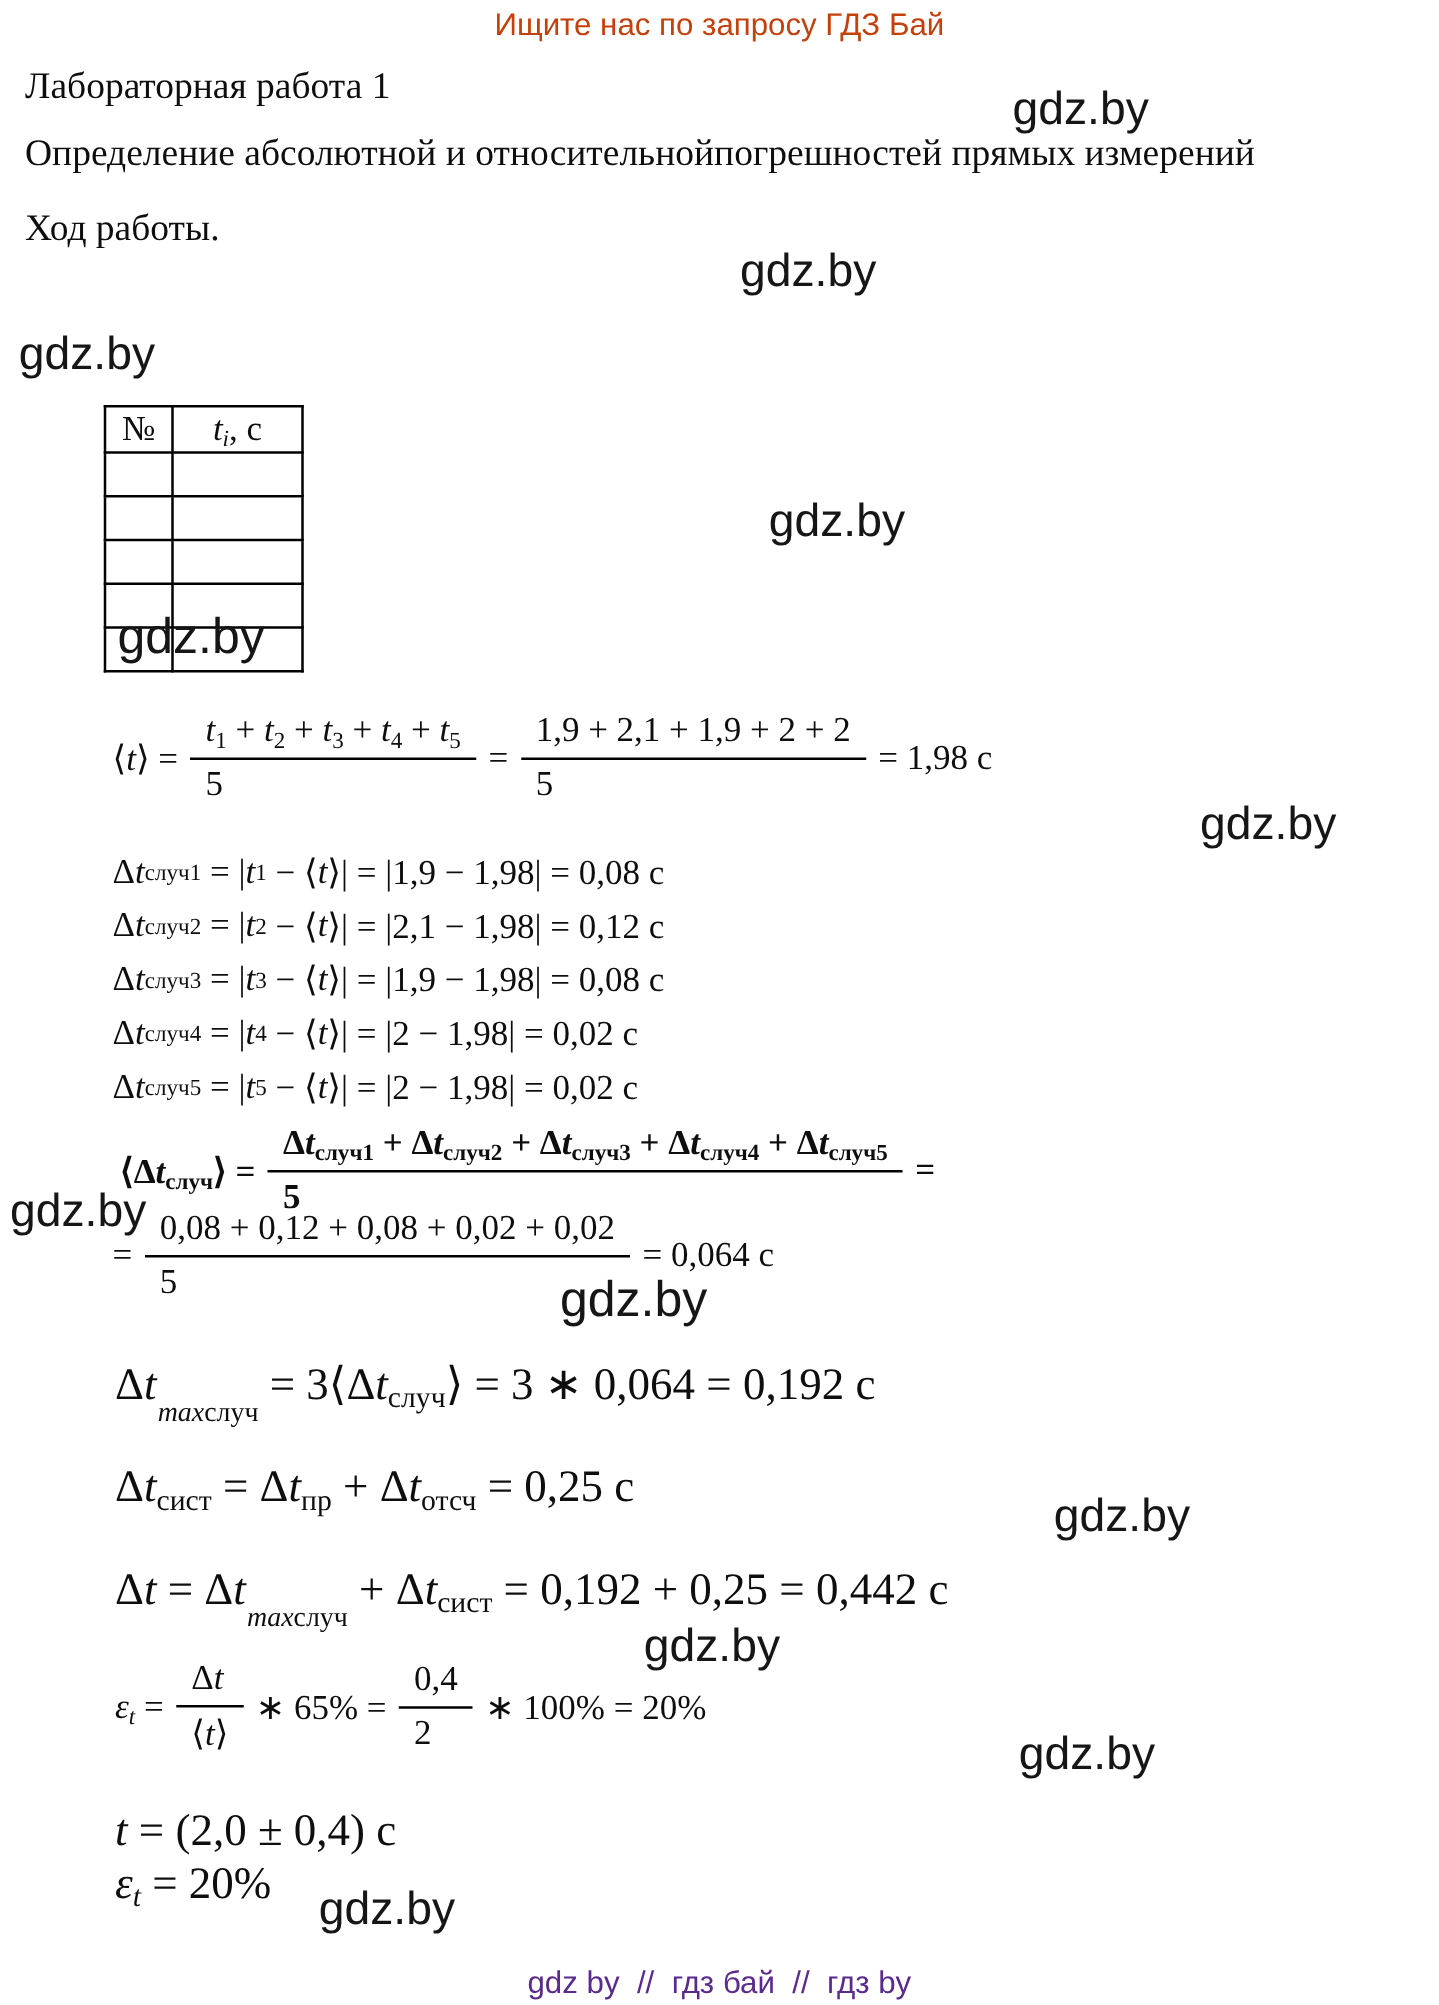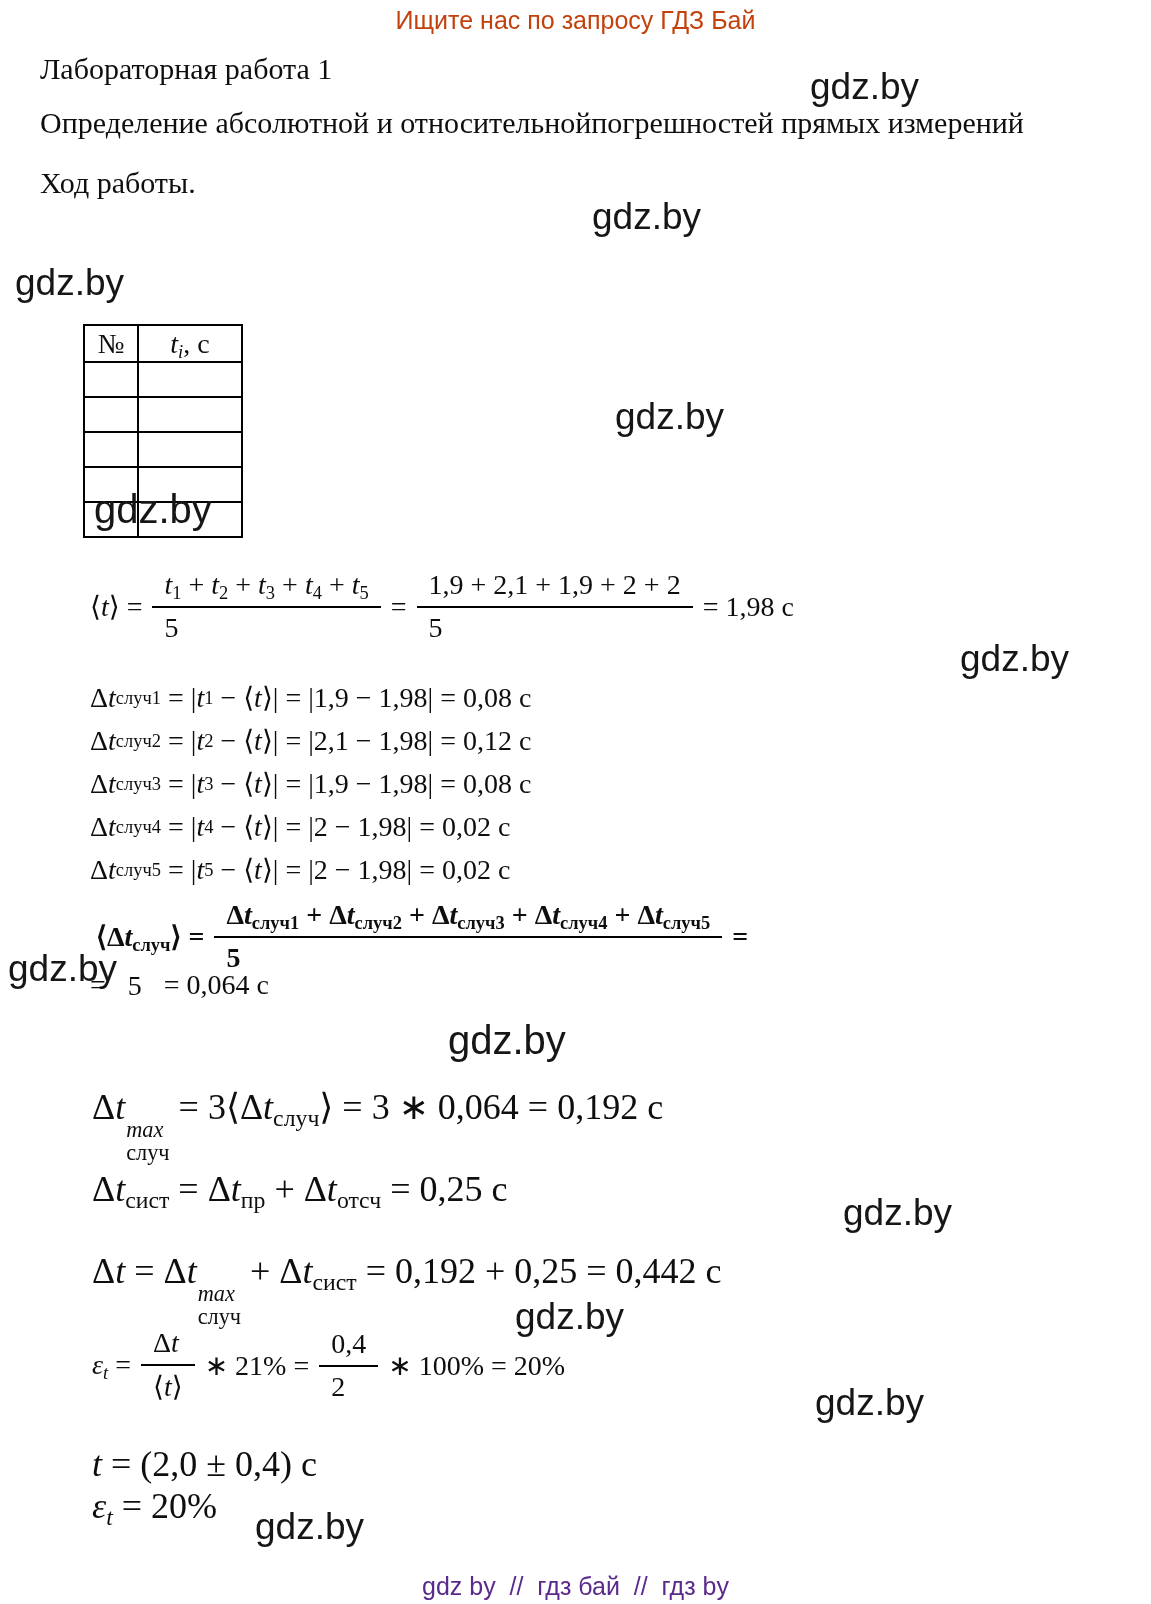--- a/index.html
+++ b/index.html
@@ -1,41 +1,41 @@
 <!DOCTYPE html>
 <html><head>
 <meta charset="utf-8">
 <style>
   html,body{margin:0;padding:0;background:#ffffff;}
   .page{position:relative;width:1151px;height:1604px;background:#ffffff;overflow:hidden;
         font-family:"Liberation Serif",serif;color:#0e0e0e;}
   .banner{position:absolute;top:6px;left:0;width:100%;text-align:center;
           font-family:"Liberation Sans",sans-serif;font-size:25px;font-weight:500;}
-  .doc-line{position:absolute;left:20px;font-size:30px;white-space:nowrap;margin-left:20px;}
+  .doc-line{position:absolute;left:20px;font-size:30px;white-space:nowrap;}
   .watermark{position:absolute;font-family:"Liberation Sans",sans-serif;font-size:37px;
              color:#161616;white-space:nowrap;}
   .watermark.big{font-size:40px;}
   
   table.meas{position:absolute;left:83px;top:324px;border-collapse:collapse;}
   table.meas td,table.meas th{border:2px solid #000;padding:0;font-weight:normal;
         font-size:28px;text-align:center;vertical-align:middle;}
   table.meas th{height:35px;}
   table.meas td{height:33px;}
   .c1{width:52px;} .c2{width:102px;}
   
   .eq{position:absolute;display:flex;align-items:center;font-size:28px;white-space:pre;}
   .eq .piece{white-space:pre;}
   .frac{display:inline-flex;flex-direction:column;margin:0 10px;}
   .frac .num{padding:1px 12px 5px;border-bottom:2.5px solid #000;white-space:pre;}
   .frac .den{padding:4px 12px 1px;white-space:pre;}
   .eq-line{position:absolute;font-size:36px;white-space:pre;}
   .lines{position:absolute;left:90px;top:676px;font-size:28px;}
   .lines div{height:43px;display:flex;align-items:center;white-space:pre;}
   sub{font-size:0.66em;line-height:0;vertical-align:-0.28em;letter-spacing:0;}
-  .stack{display:inline-flex;flex-direction:column;align-items:flex-start;
+  .stack{display:inline-flex;align-items:flex-start;
          font-size:0.62em;line-height:1.05;vertical-align:-0.8em;margin-left:1px;}
   .footer{position:absolute;top:1572px;left:0;width:100%;text-align:center;
           font-family:"Liberation Sans",sans-serif;font-size:25px;white-space:pre;}
   i{font-style:italic;}
 </style>
 </head>
 <body>
 
 <div class="page">
 
@@ -113,20 +113,21 @@
       <span class="den">5</span>
     </span>
     <span class="piece">=</span>
   </div>
 
   <div class="watermark" style="left:8px;top:948px;">gdz.by</div>
 
   <div class="eq" style="left:90px;top:966px;">
     <span class="piece">=</span>
     <span class="frac">
+      <span class="num">0,08 + 0,12 + 0,08 + 0,02 + 0,02</span>
       <span class="den">5</span>
     </span>
     <span class="piece">= 0,064 с</span>
   </div>
 
   <div class="watermark big" style="left:448px;top:1018px;">gdz.by</div>
 
   <div class="eq-line" style="left:92px;top:1086px;">Δ<i>t</i><span class="stack"><span><i>max</i></span><span>случ</span></span> = 3⟨Δ<i>t</i><sub>случ</sub>⟩ = 3 ∗ 0,064 = 0,192 с</div>
 
   <div class="eq-line" style="left:92px;top:1168px;">Δ<i>t</i><sub>сист</sub> = Δ<i>t</i><sub>пр</sub> + Δ<i>t</i><sub>отсч</sub> = 0,25 с</div>
@@ -135,21 +136,21 @@
   <div class="eq-line" style="left:92px;top:1250px;">Δ<i>t</i> = Δ<i>t</i><span class="stack"><span><i>max</i></span><span>случ</span></span> + Δ<i>t</i><sub>сист</sub> = 0,192 + 0,25 = 0,442 с</div>
 
   <div class="watermark" style="left:515px;top:1296px;">gdz.by</div>
 
   <div class="eq" style="left:92px;top:1326px;">
     <span class="piece"><i>ε</i><sub><i>t</i></sub> =</span>
     <span class="frac">
       <span class="num">Δ<i>t</i></span>
       <span class="den">⟨<i>t</i>⟩</span>
     </span>
-    <span class="piece">∗ 21% =</span>
+    <span class="piece">∗ 65% =</span>
     <span class="frac">
       <span class="num">0,4</span>
       <span class="den">2</span>
     </span>
     <span class="piece">∗ 100% = 20%</span>
   </div>
 
   <div class="watermark" style="left:815px;top:1382px;">gdz.by</div>
 
   <div class="eq-line" style="left:92px;top:1443px;"><i>t</i> = (2,0 ± 0,4) с</div>

